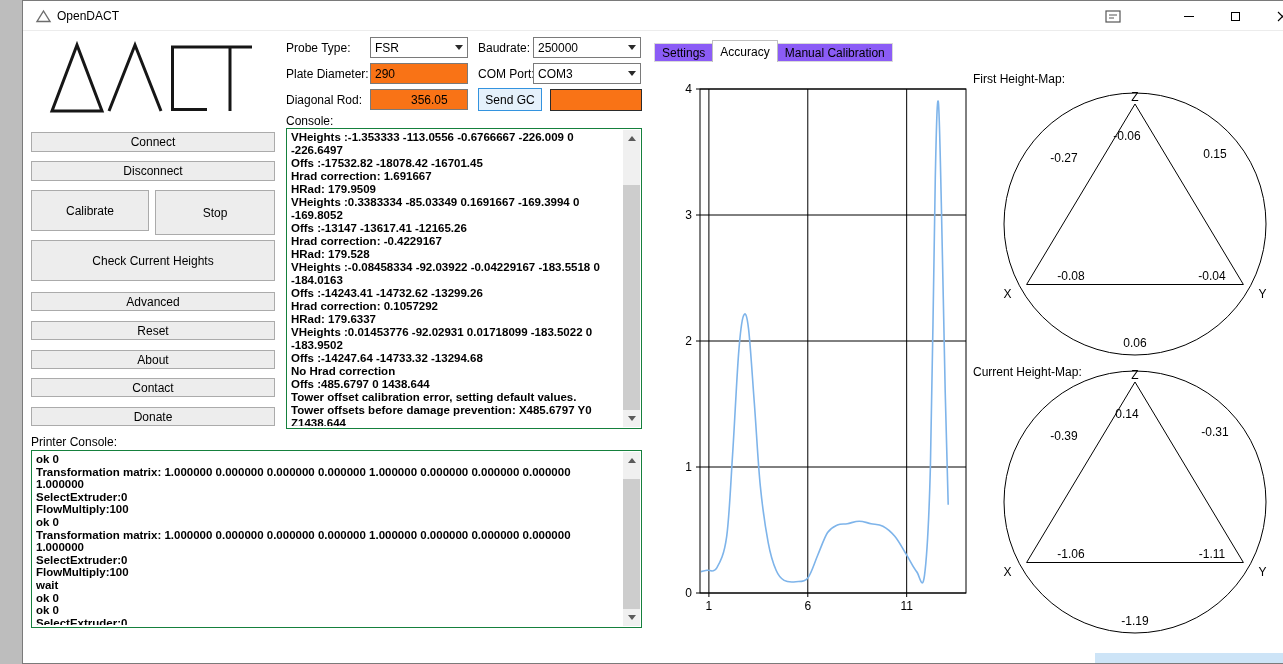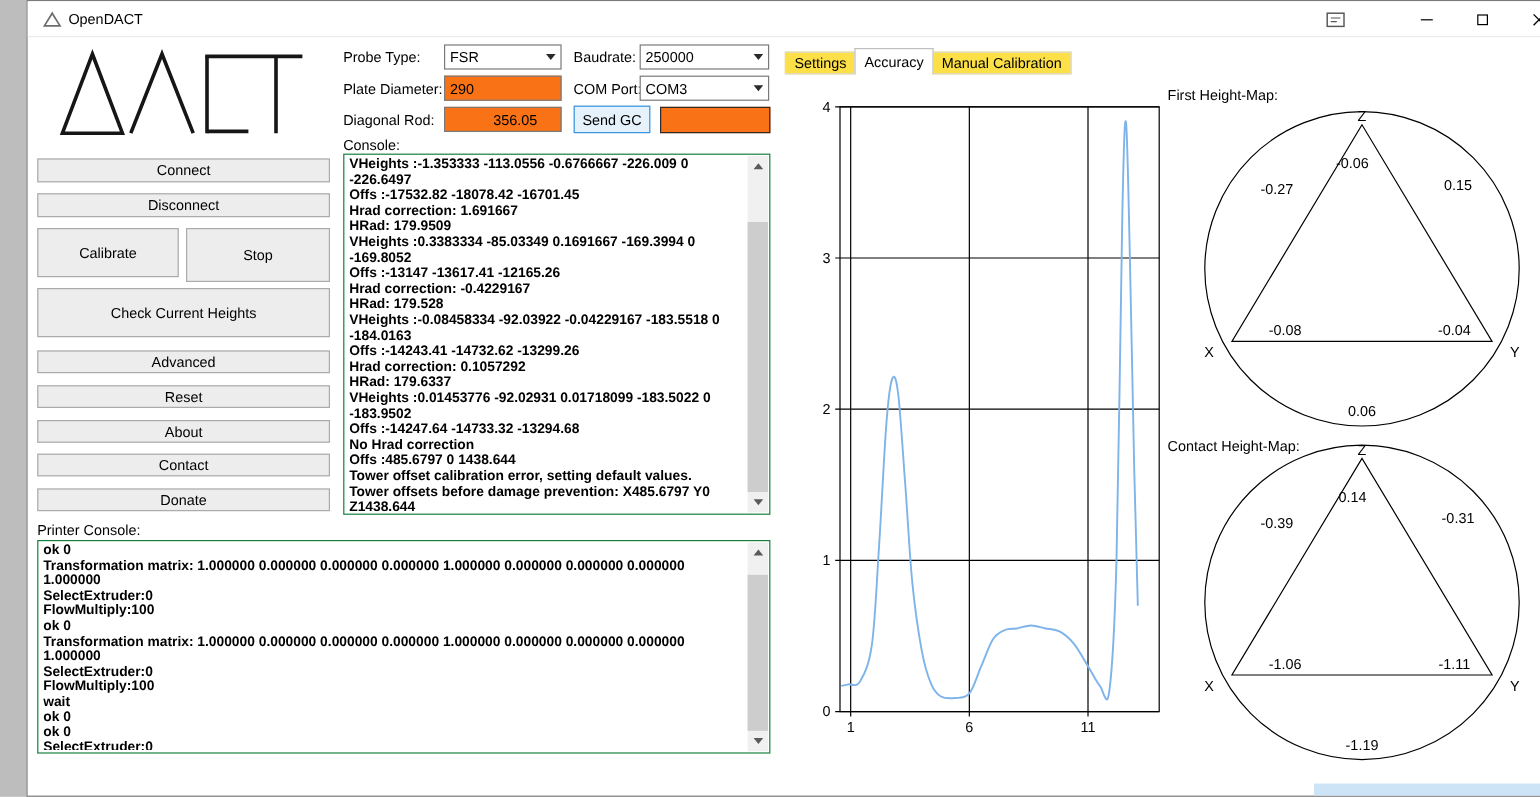--- a/index.html
+++ b/index.html
@@ -34,21 +34,21 @@
 
   
   .textfield{position:absolute;background:#f97316;border:1px solid #7a7a7a;font-family:"Liberation Sans",sans-serif;font-size:12px;padding:1px 4px;color:#000;}
   .combo{position:absolute;background:#fff;border:1px solid #7a7a7a;height:21px;display:flex;align-items:center;padding-left:4px;cursor:default;}
   .combo-arrow{position:absolute;right:0;top:0;width:17px;height:100%;display:flex;align-items:center;justify-content:center;}
   .combo-tri{width:0;height:0;border-left:4px solid transparent;border-right:4px solid transparent;border-top:5px solid #2a2a2a;}
   .btn-focus{background:#e5f1fb;border:1px solid #3393df;}
 
   
   .tabbar{position:absolute;left:631px;top:39px;height:22px;display:flex;align-items:flex-end;}
-  .tab{height:19px;background:#fde047;border:1px solid #d9d9d9;display:flex;align-items:center;padding:0 7px;font-size:12px;margin-right:-1px;cursor:default;}
+  .tab{height:19px;background:#8b5cf6;border:1px solid #d9d9d9;display:flex;align-items:center;padding:0 7px;font-size:12px;margin-right:-1px;cursor:default;}
   .tab.active{height:22px;background:#fff;border:1px solid #bfbfbf;border-bottom:none;z-index:2;}
 
   .map-title{position:absolute;font-size:12px;}
   #bg-strip{position:absolute;left:1072px;top:652px;width:211px;height:12px;}
 </style>
 </head>
 <body>
 
 <div id="window">
 
@@ -232,21 +232,21 @@
         <text x="44.6" y="218.5" text-anchor="end">X</text>
         <text x="291.4" y="218.5" text-anchor="start">Y</text>
         <text x="160.0" y="61.0" text-anchor="middle">-0.06</text>
         <text x="97.0" y="83.0" text-anchor="middle">-0.27</text>
         <text x="248.0" y="79.0" text-anchor="middle">0.15</text>
         <text x="104.0" y="200.5" text-anchor="middle">-0.08</text>
         <text x="245.0" y="200.5" text-anchor="middle">-0.04</text>
         <text x="168.0" y="268.0" text-anchor="middle">0.06</text>
       </svg></div>
 
-  <span class="map-title" style="left:950px;top:364px">Contact Height-Map:</span>
+  <span class="map-title" style="left:950px;top:364px">Current Height-Map:</span>
   <div class="abs" style="left:944px;top:356px" id="map2-host"><svg width="336" height="290" font-family="Liberation Sans, sans-serif" font-size="12" fill="#000">
         <circle cx="168" cy="145" r="131" fill="none" stroke="#000"></circle>
         <polygon points="168,25 59.6,205.5 276.4,205.5" fill="none" stroke="#000"></polygon>
         <text x="168.0" y="22.0" text-anchor="middle">Z</text>
         <text x="44.6" y="218.5" text-anchor="end">X</text>
         <text x="291.4" y="218.5" text-anchor="start">Y</text>
         <text x="160.0" y="61.0" text-anchor="middle">0.14</text>
         <text x="97.0" y="83.0" text-anchor="middle">-0.39</text>
         <text x="248.0" y="79.0" text-anchor="middle">-0.31</text>
         <text x="104.0" y="200.5" text-anchor="middle">-1.06</text>

